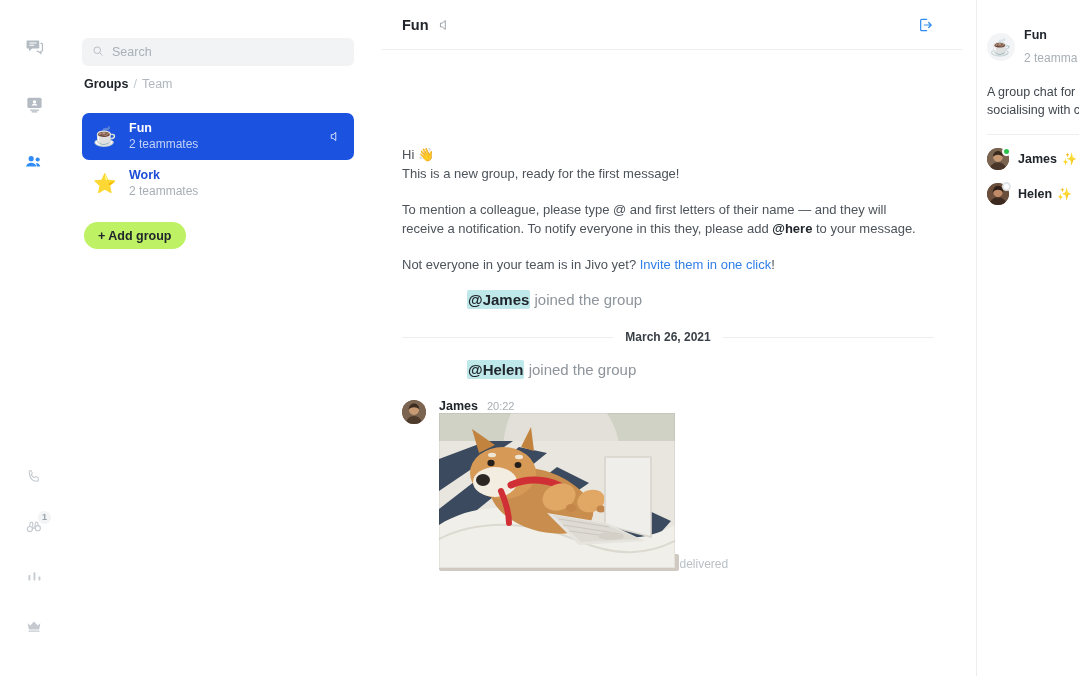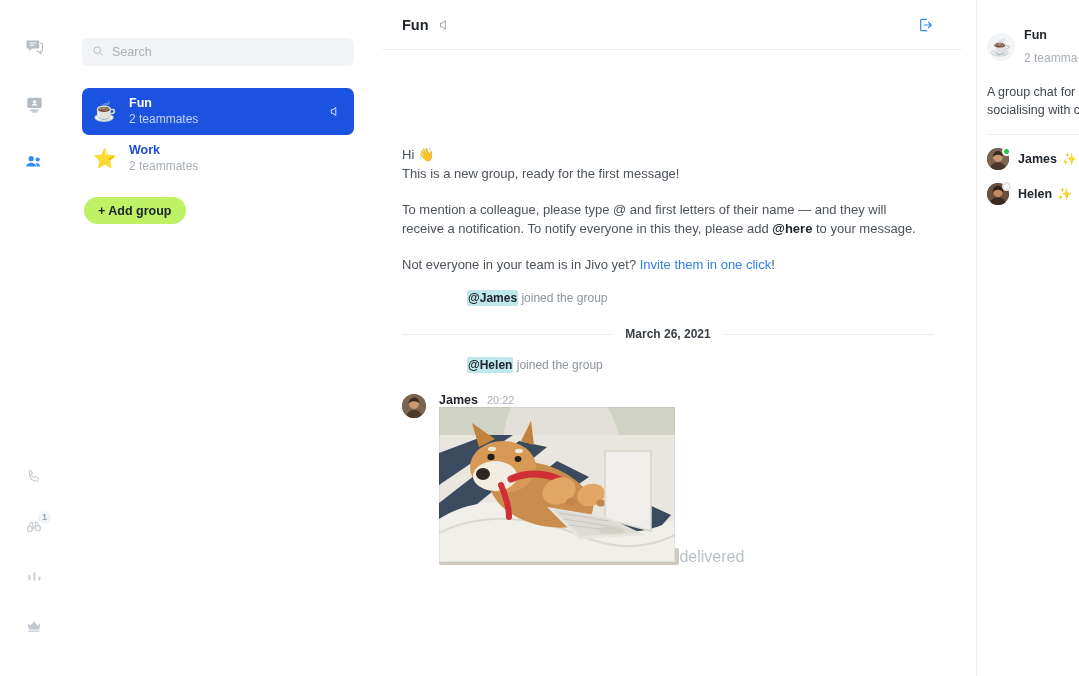--- a/index.html
+++ b/index.html
@@ -145,21 +145,21 @@
 
   .date-divider {
     display: flex; align-items: center; gap: 12px;
     margin-top: 22px;
   }
   .date-divider .ln { flex: 1; height: 1px; background: #ebedef; }
   .date-divider .dt { font-size: 12px; font-weight: 700; color: #3a4047; white-space: nowrap; }
 
   .sys-msg {
     margin-top: 17px; margin-left: 44px;
-    font-size: 12px; color: #8d949b; padding-left: 21px;
+    font-size: 15px; color: #8d949b; padding-left: 21px;
   }
   .sys-mention {
     background: #bfe8ea; color: #20262c; font-weight: 600;
     border-radius: 2px; padding: 1px 1px;
   }
 
   .msg { margin-top: 21px; display: flex; }
   .msg-avatar {
     width: 24px; height: 24px; flex: 0 0 24px; border-radius: 50%;
     margin-right: 13px; margin-top: 1px;
@@ -170,21 +170,21 @@
   .msg-head { display: flex; align-items: baseline; gap: 9px; }
   .msg-author { font-size: 12.5px; font-weight: 700; color: #20262c; }
   .msg-time { font-size: 11px; color: #a7aeb5; }
   .msg-photo {
     margin-top: 9px;
     width: 236px; height: 155px;
     border-radius: 2px; overflow: hidden;
     cursor: pointer; position: relative;
     background: #cfc9c2;
   }
-  .msg-status { margin-top: 11px; font-size: 16px; color: #b9c0c6; }
+  .msg-status { margin-top: 11px; font-size: 12px; color: #b9c0c6; }
 
   
   .info {
     width: 103px; flex: 0 0 103px;
     height: 676px; background: #ffffff;
     border-left: 1px solid #eceef0;
     padding: 28px 0 0 10px;
     overflow: hidden;
   }
   .info-head { display: flex; align-items: center; }
@@ -315,20 +315,25 @@
     <div class="search-wrap">
       <span>
         <svg width="12" height="12" viewBox="0 0 24 24" fill="none">
           <circle cx="10.5" cy="10.5" r="6.6" stroke="#b8bfc6" stroke-width="2" fill="none"></circle>
           <path d="M15.4 15.4L20.4 20.4" stroke="#b8bfc6" stroke-width="2" stroke-linecap="round"></path>
         </svg>
       </span>
       <input class="search-input" type="text" placeholder="Search" style="">
     </div>
 
+    <div class="breadcrumb">
+      <span class="crumb-active">Groups</span>
+      <span class="crumb-sep">/</span>
+      <span class="crumb-muted">Team</span>
+    </div>
 
     <div class="group-list">
 
       <div class="group-item selected">
         <span class="g-avatar">☕</span>
         <span class="g-text">
           <span class="g-name">Fun</span>
           <span class="g-sub">2 teammates</span>
         </span>
         <span class="g-mute">

